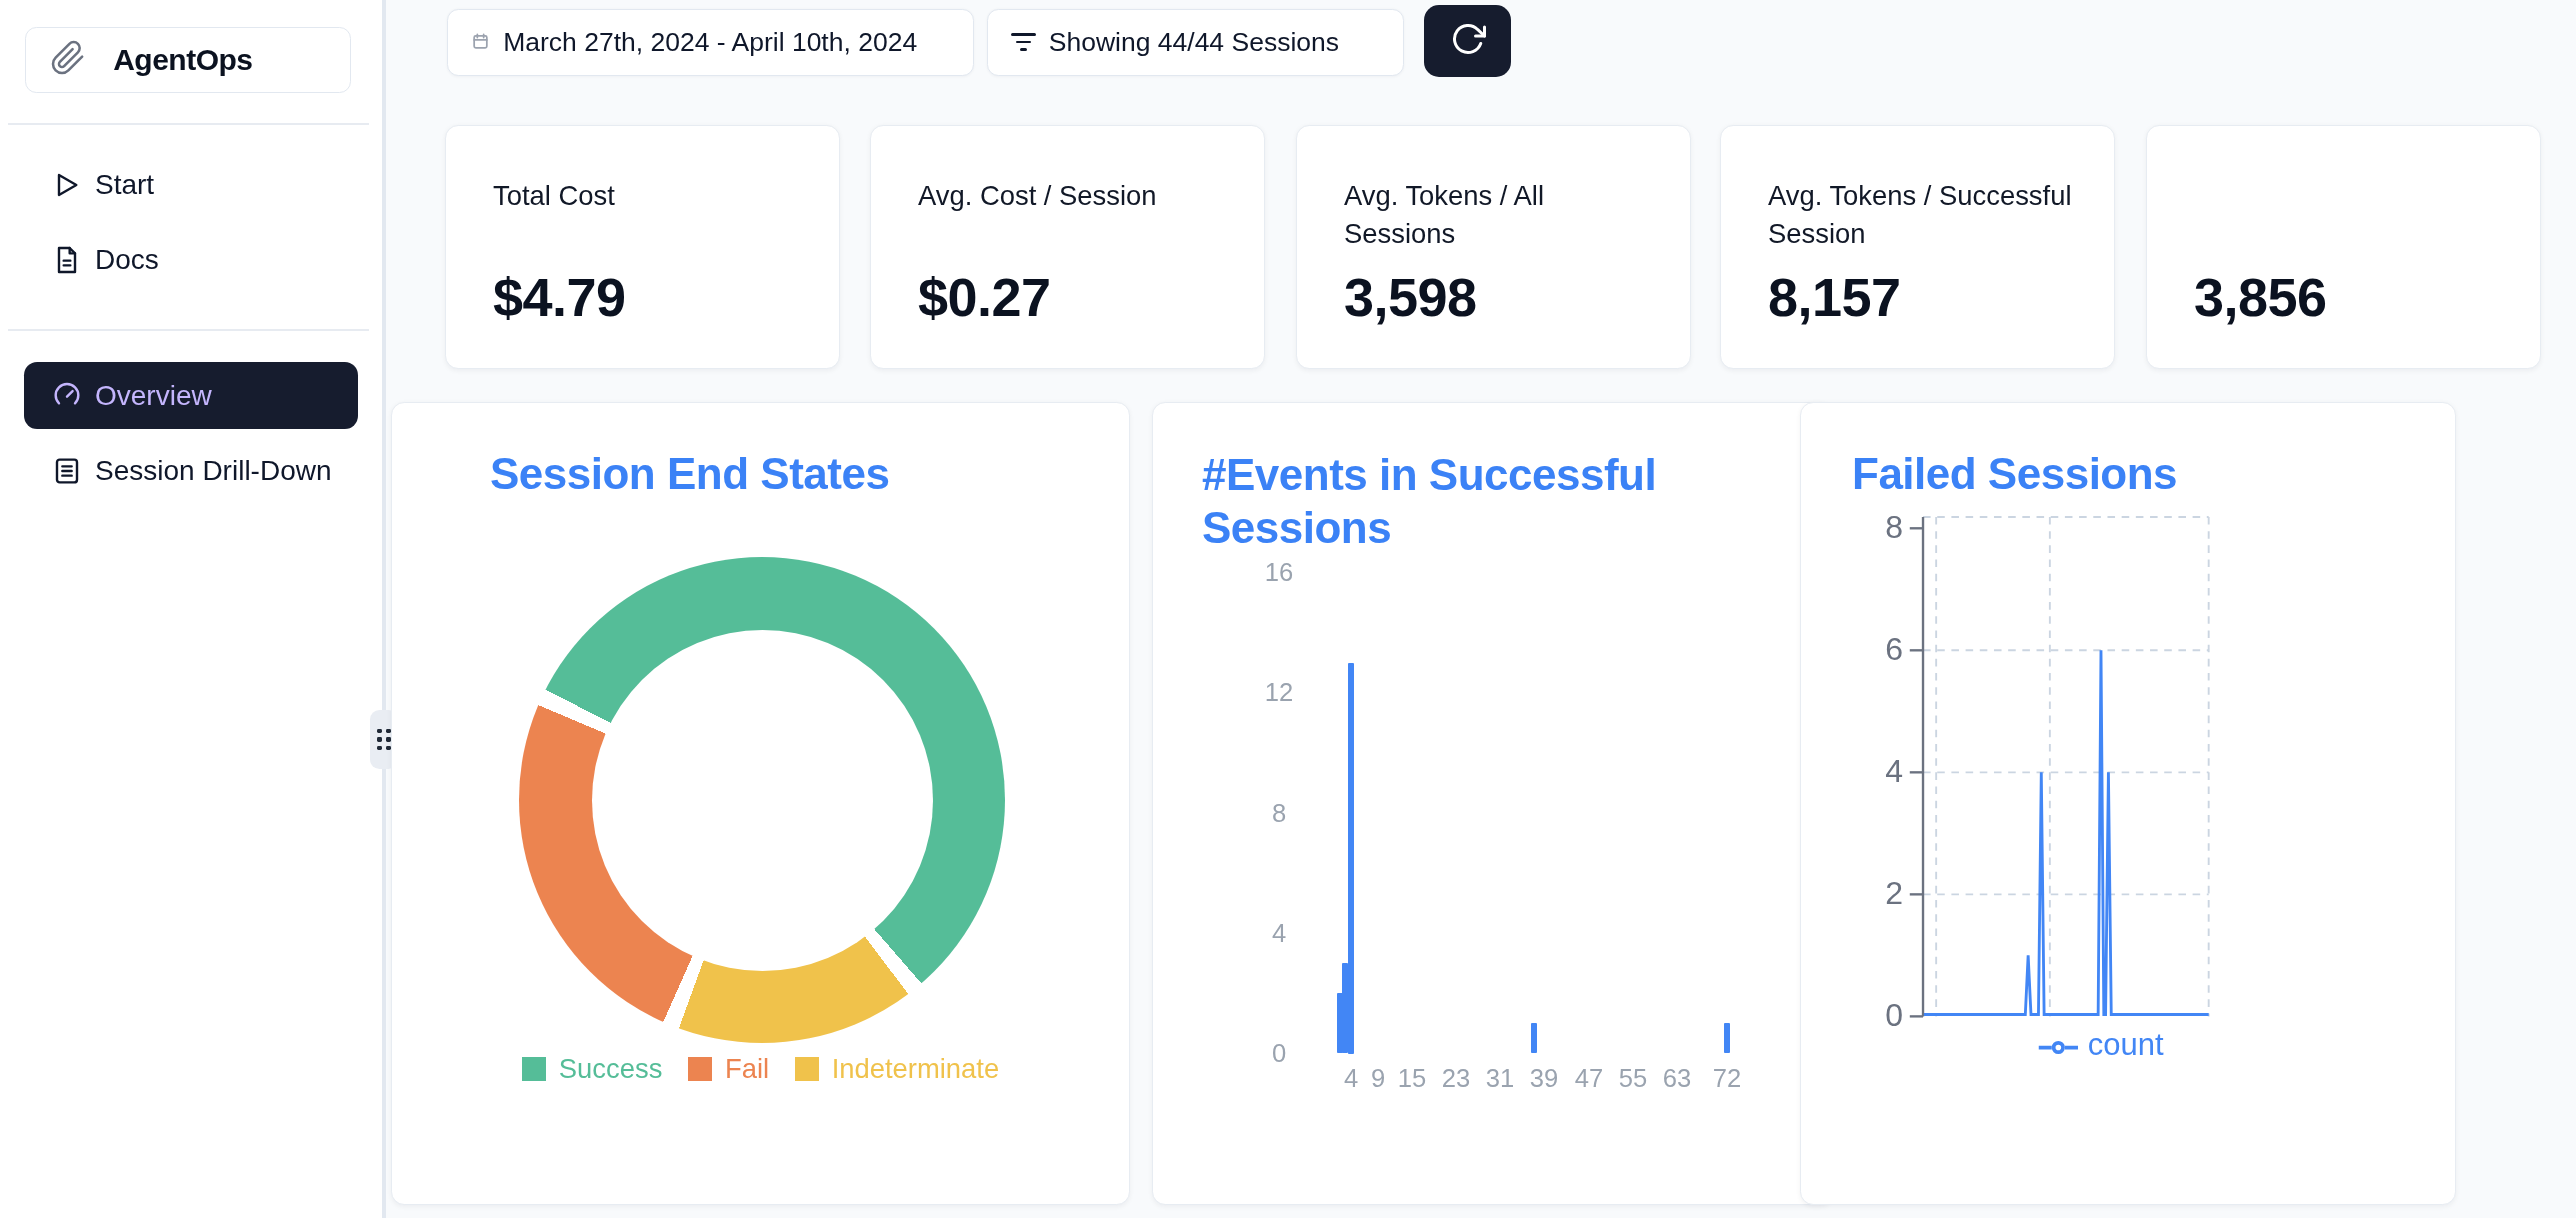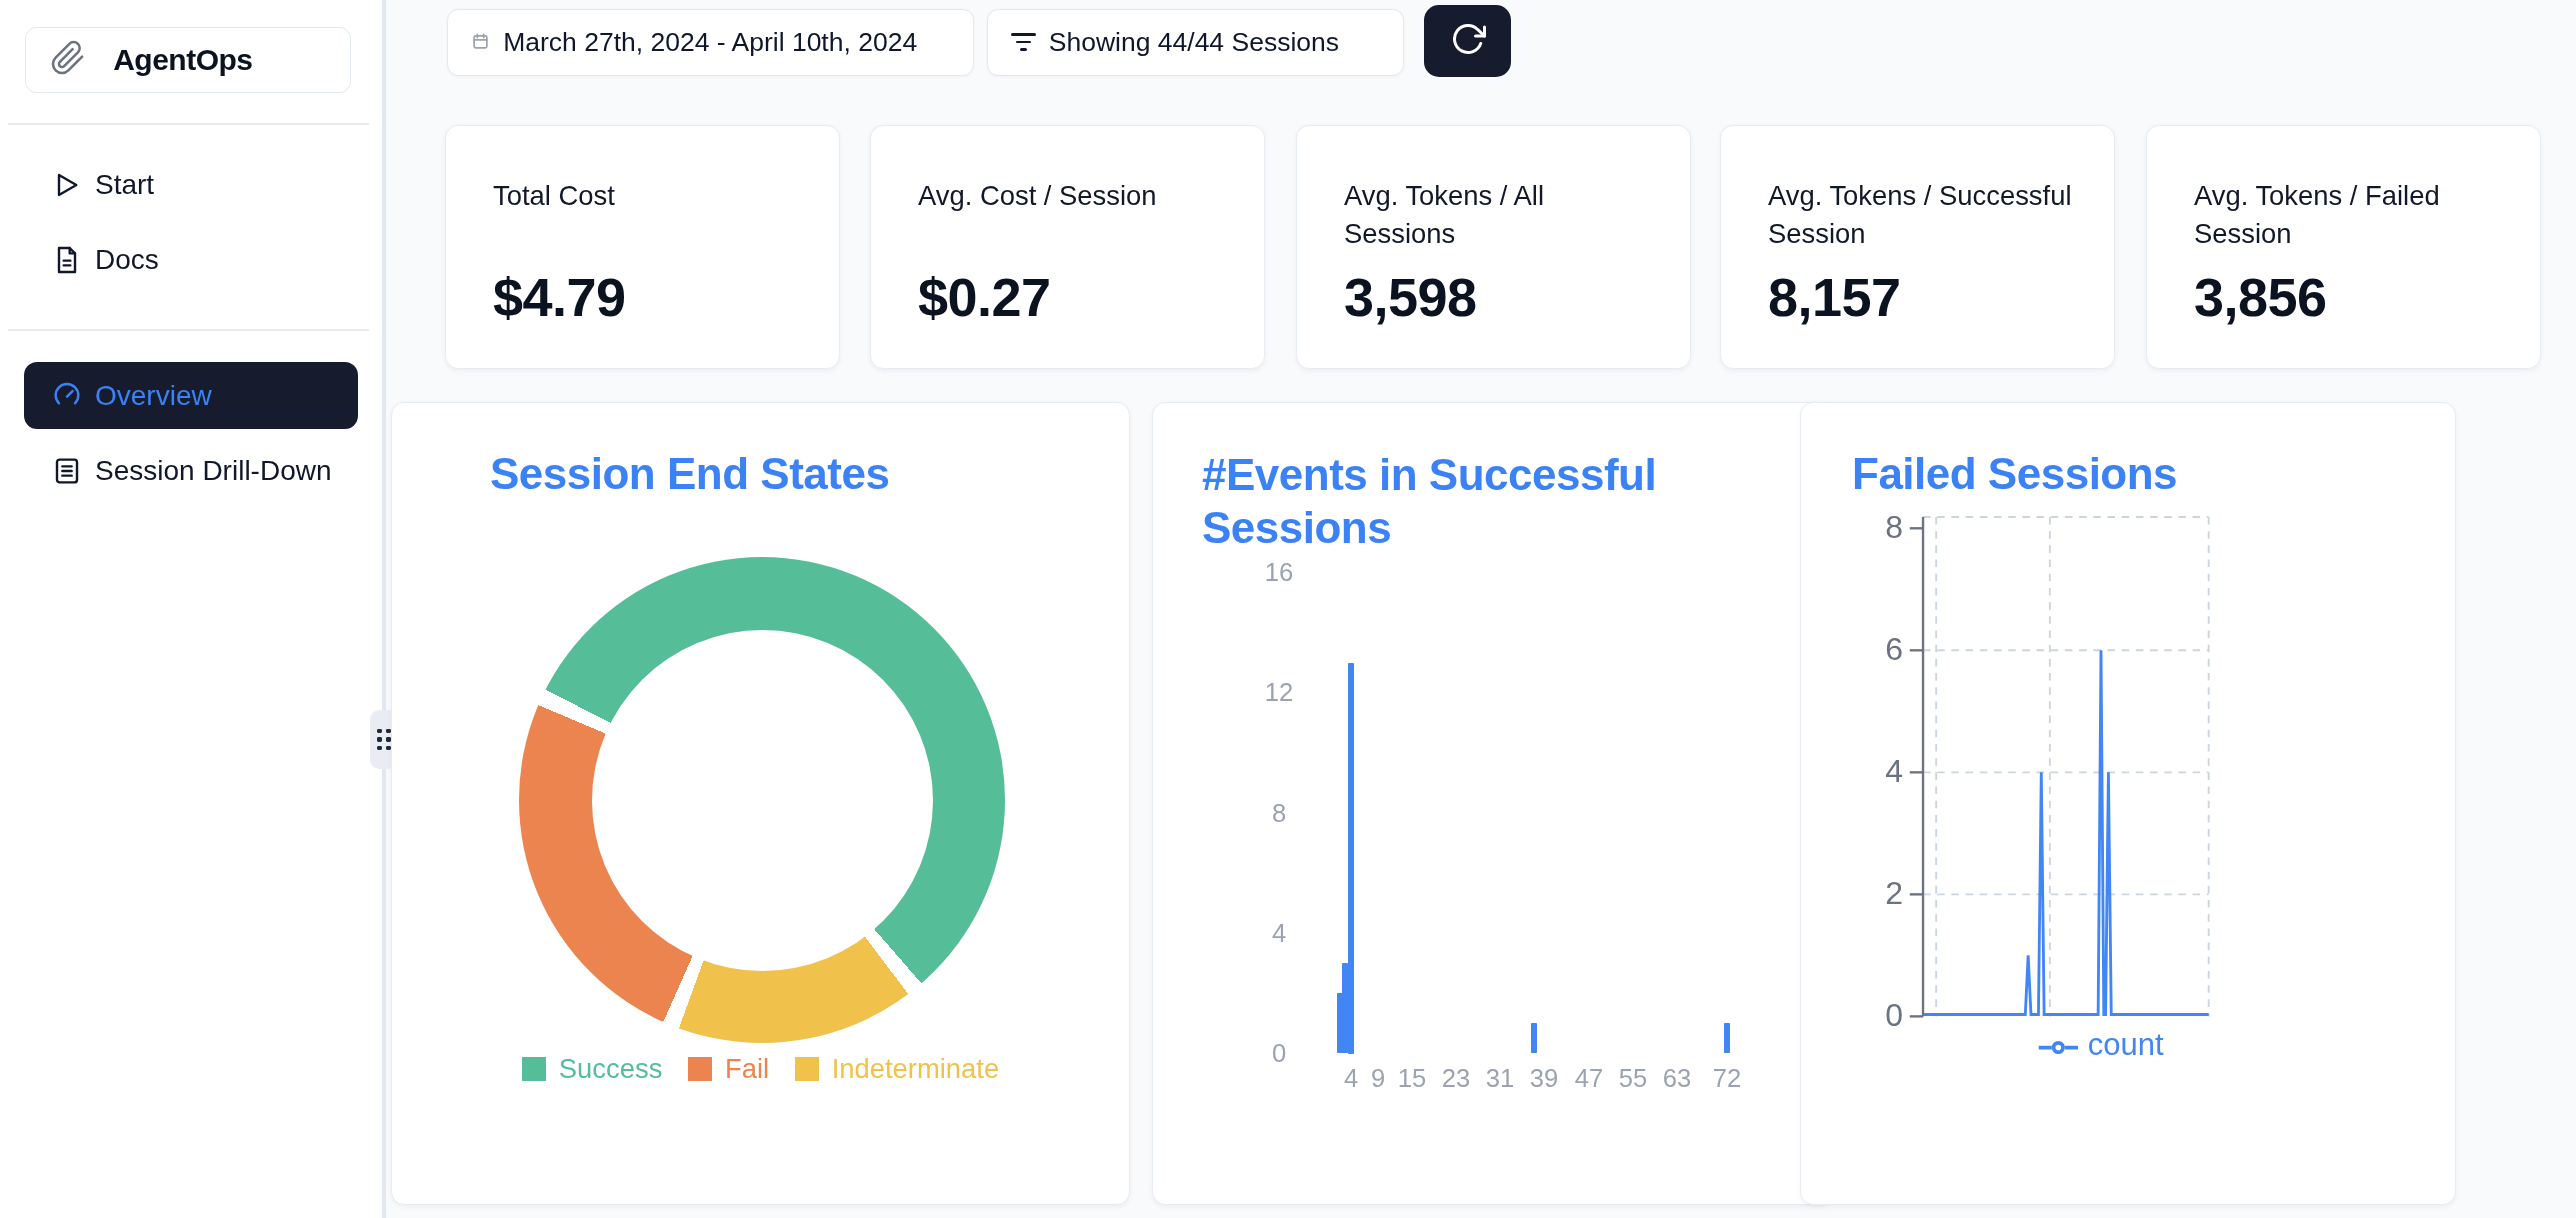--- a/index.html
+++ b/index.html
@@ -16,21 +16,21 @@
 
   .logo-box { position:absolute; left:24.6px; top:26.5px; width:326px; height:66px; border:1.9px solid #e2e8f0; border-radius:11.4px; display:flex; align-items:center; gap:27px; padding-left:24.6px; cursor:pointer; background:#fff; }
   .logo-box svg { width:36px; height:36px; color:#6b7280; }
   .logo-text { font-size:30px; font-weight:700; color:#0b1220; letter-spacing:-0.5px; }
 
   .sb-divider { position:absolute; left:7.6px; right:13.2px; height:1.9px; background:#e7ebf1; }
   .nav { position:absolute; left:0; right:0; }
   .nav-row { position:relative; height:67px; margin:0 24px 8.5px 24px; border-radius:13.2px; display:flex; align-items:center; cursor:pointer; color:#0f172a; }
   .nav-row svg { position:absolute; left:26.5px; width:32px; height:32px; }
   .nav-row .nav-label { position:absolute; left:71px; font-size:28px; }
-  .nav-row.active { background:#161c2e; color:#3b82f6; }
+  .nav-row.active { background:#161c2e; color:#c4b5fd; }
   .nav-row.active .nav-label { font-weight:500; }
 
   
   .chip { position:absolute; top:8.5px; height:67px; background:#ffffff; border:1.9px solid #e2e8f0; border-radius:11.4px; display:flex; align-items:center; gap:13.2px; padding:0 23px; font-size:26.5px; font-weight:500; color:#0f172a; cursor:pointer; box-shadow:0 0.9px 2.8px rgba(15,23,42,.04); }
   .chip-date { left:447px; width:527px; }
   .chip-filter { left:987px; width:417px; }
   .chip svg.cal { width:19px; height:19px; color:#9ca3af; }
   .filter-icon { display:flex; flex-direction:column; align-items:center; gap:4.7px; width:24.6px; }
   .filter-icon i { display:block; height:2.8px; background:#0f172a; border-radius:1.9px; }
   .filter-icon i:nth-child(1){ width:24.6px; } .filter-icon i:nth-child(2){ width:15px; } .filter-icon i:nth-child(3){ width:6.6px; }
@@ -168,21 +168,20 @@
       </div>
       <div class="card stat-card" style="left: 1296px;">
         <div class="stat-label">Avg. Tokens / All Sessions</div>
         <div class="stat-value">3,598</div>
       </div>
       <div class="card stat-card" style="left: 1720px;">
         <div class="stat-label">Avg. Tokens / Successful Session</div>
         <div class="stat-value">8,157</div>
       </div>
       <div class="card stat-card" style="left: 2146px;">
-        <div class="stat-label">Avg. Tokens / Failed Session</div>
         <div class="stat-value">3,856</div>
       </div>
     </div>
 
   <section class="card chart-card" style="left:391px;width:739px;">
     <h2 class="chart-title" style="left:98px;top:44px;">Session End States</h2>
     <div class="donut" id="donut" style="background: conic-gradient(from 297deg, rgb(85, 189, 152) 0deg, rgb(85, 189, 152) 202deg, rgb(255, 255, 255) 202deg, rgb(255, 255, 255) 206deg, rgb(240, 194, 75) 206deg, rgb(240, 194, 75) 263deg, rgb(255, 255, 255) 263deg, rgb(255, 255, 255) 267deg, rgb(236, 132, 80) 267deg, rgb(236, 132, 80) 356deg, rgb(255, 255, 255) 356deg, rgb(255, 255, 255) 360deg);">
       <div class="donut-hole"></div>
     </div>
     <div class="donut-legend" id="donut-legend">

